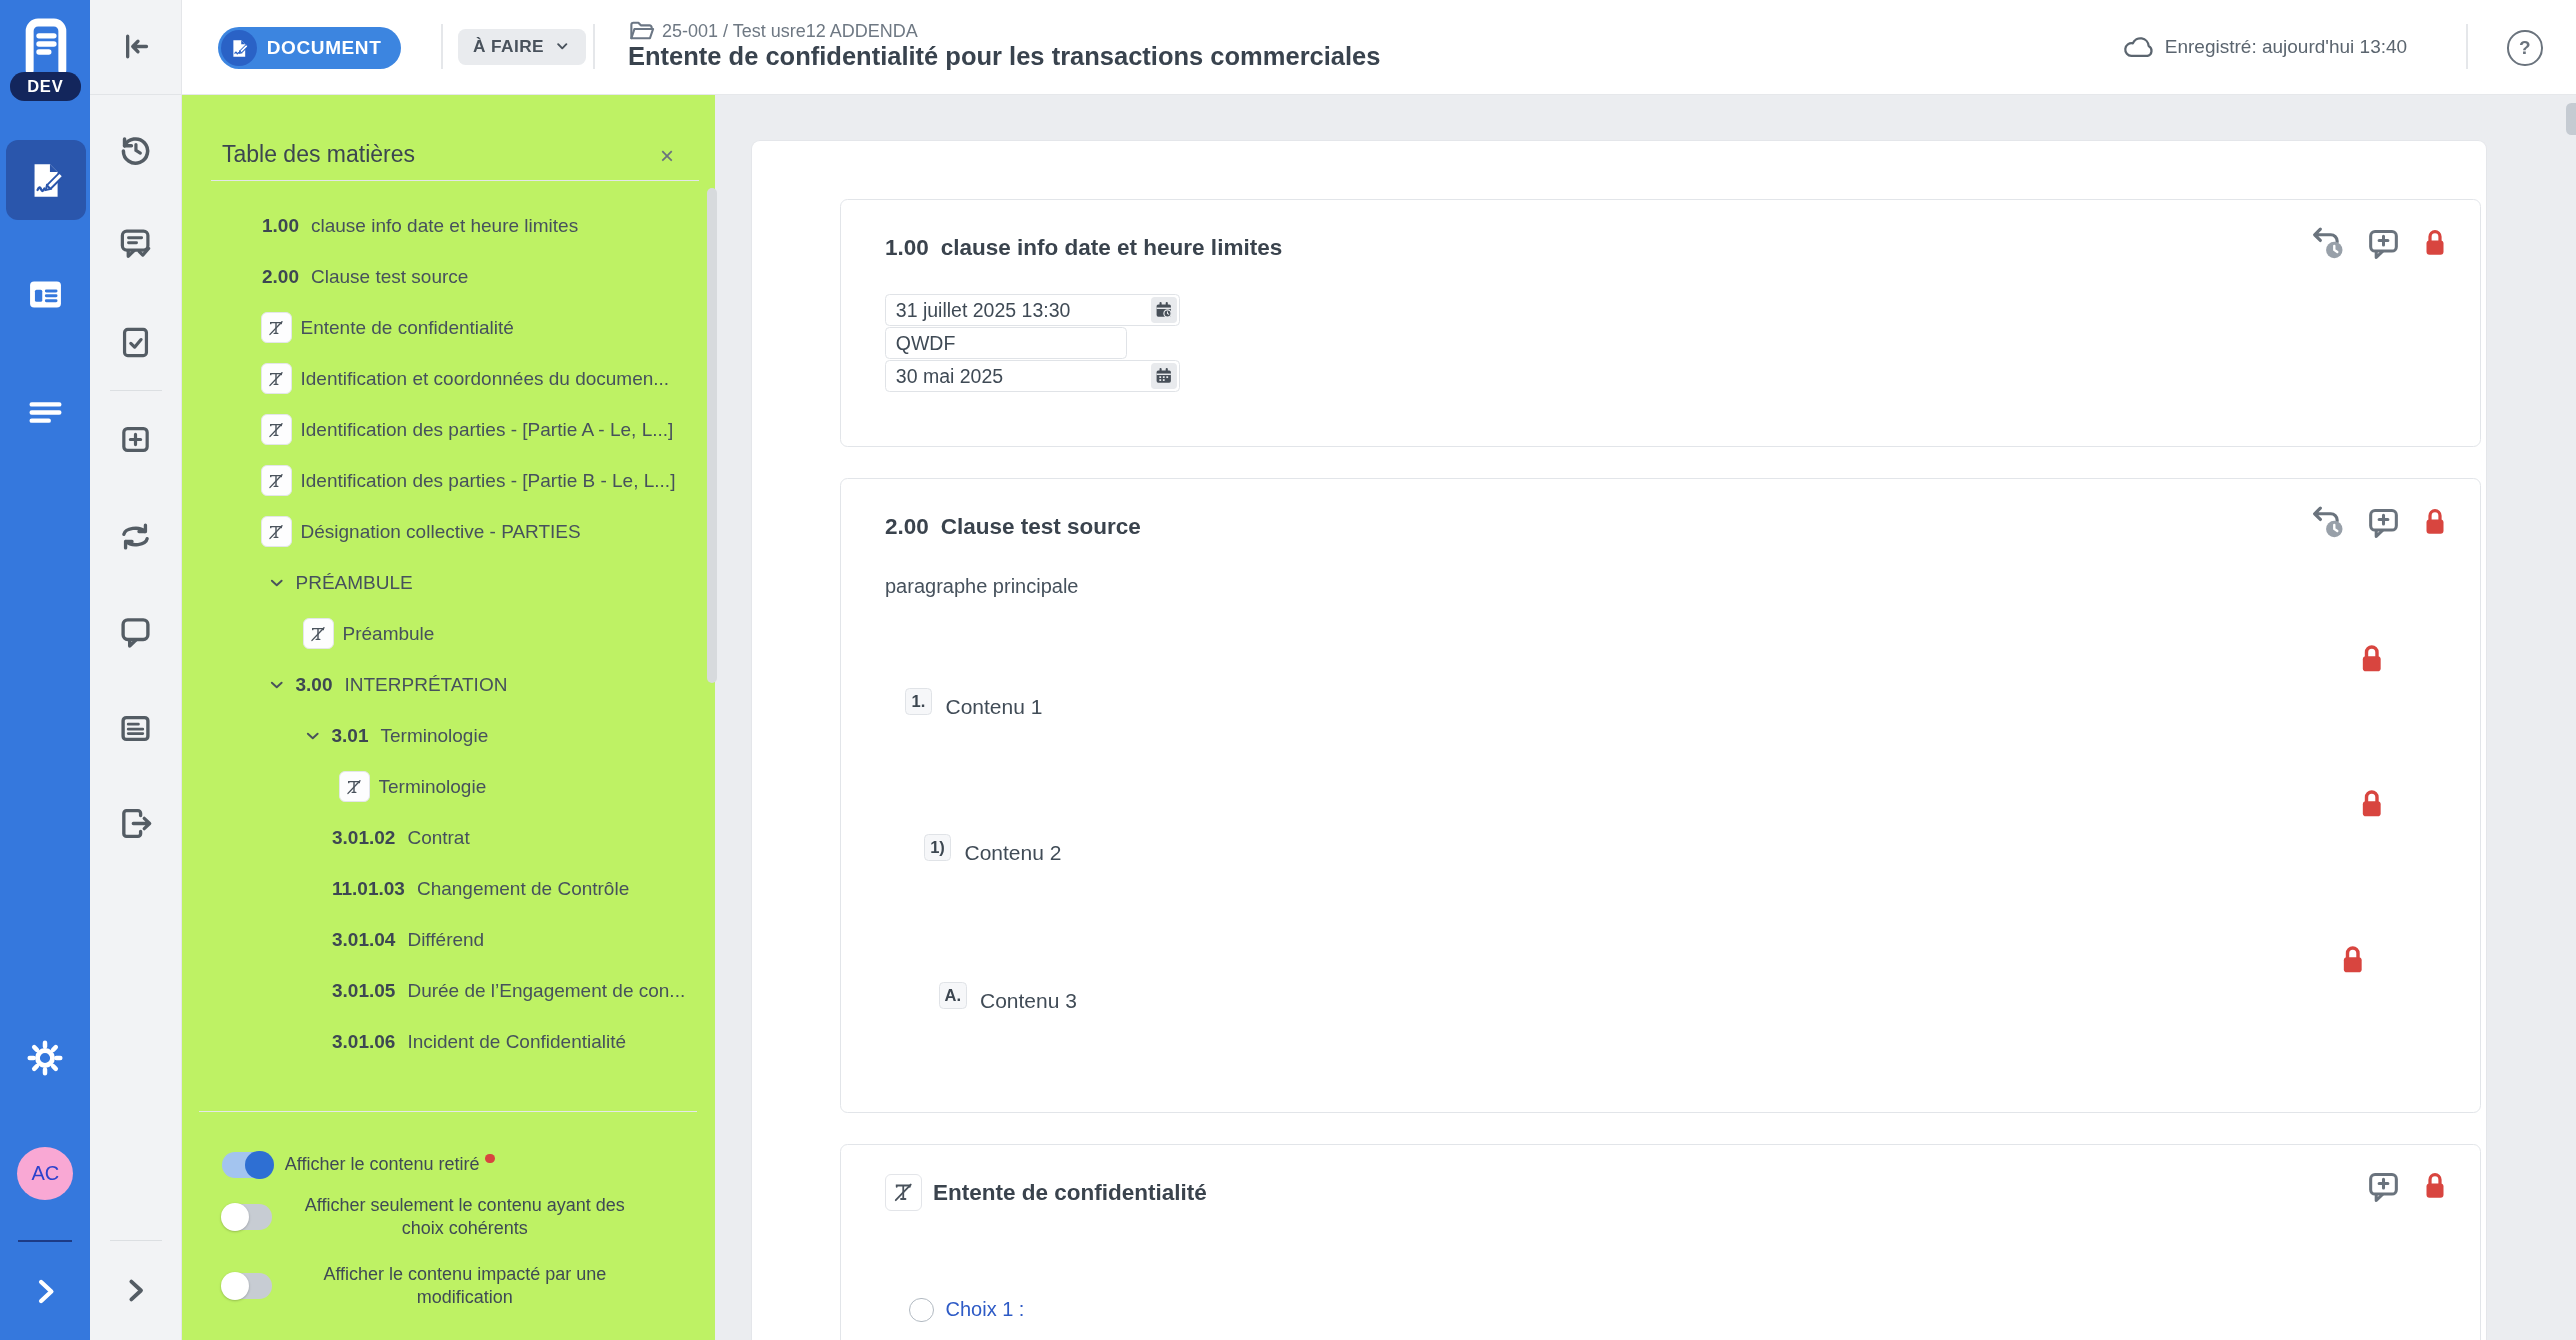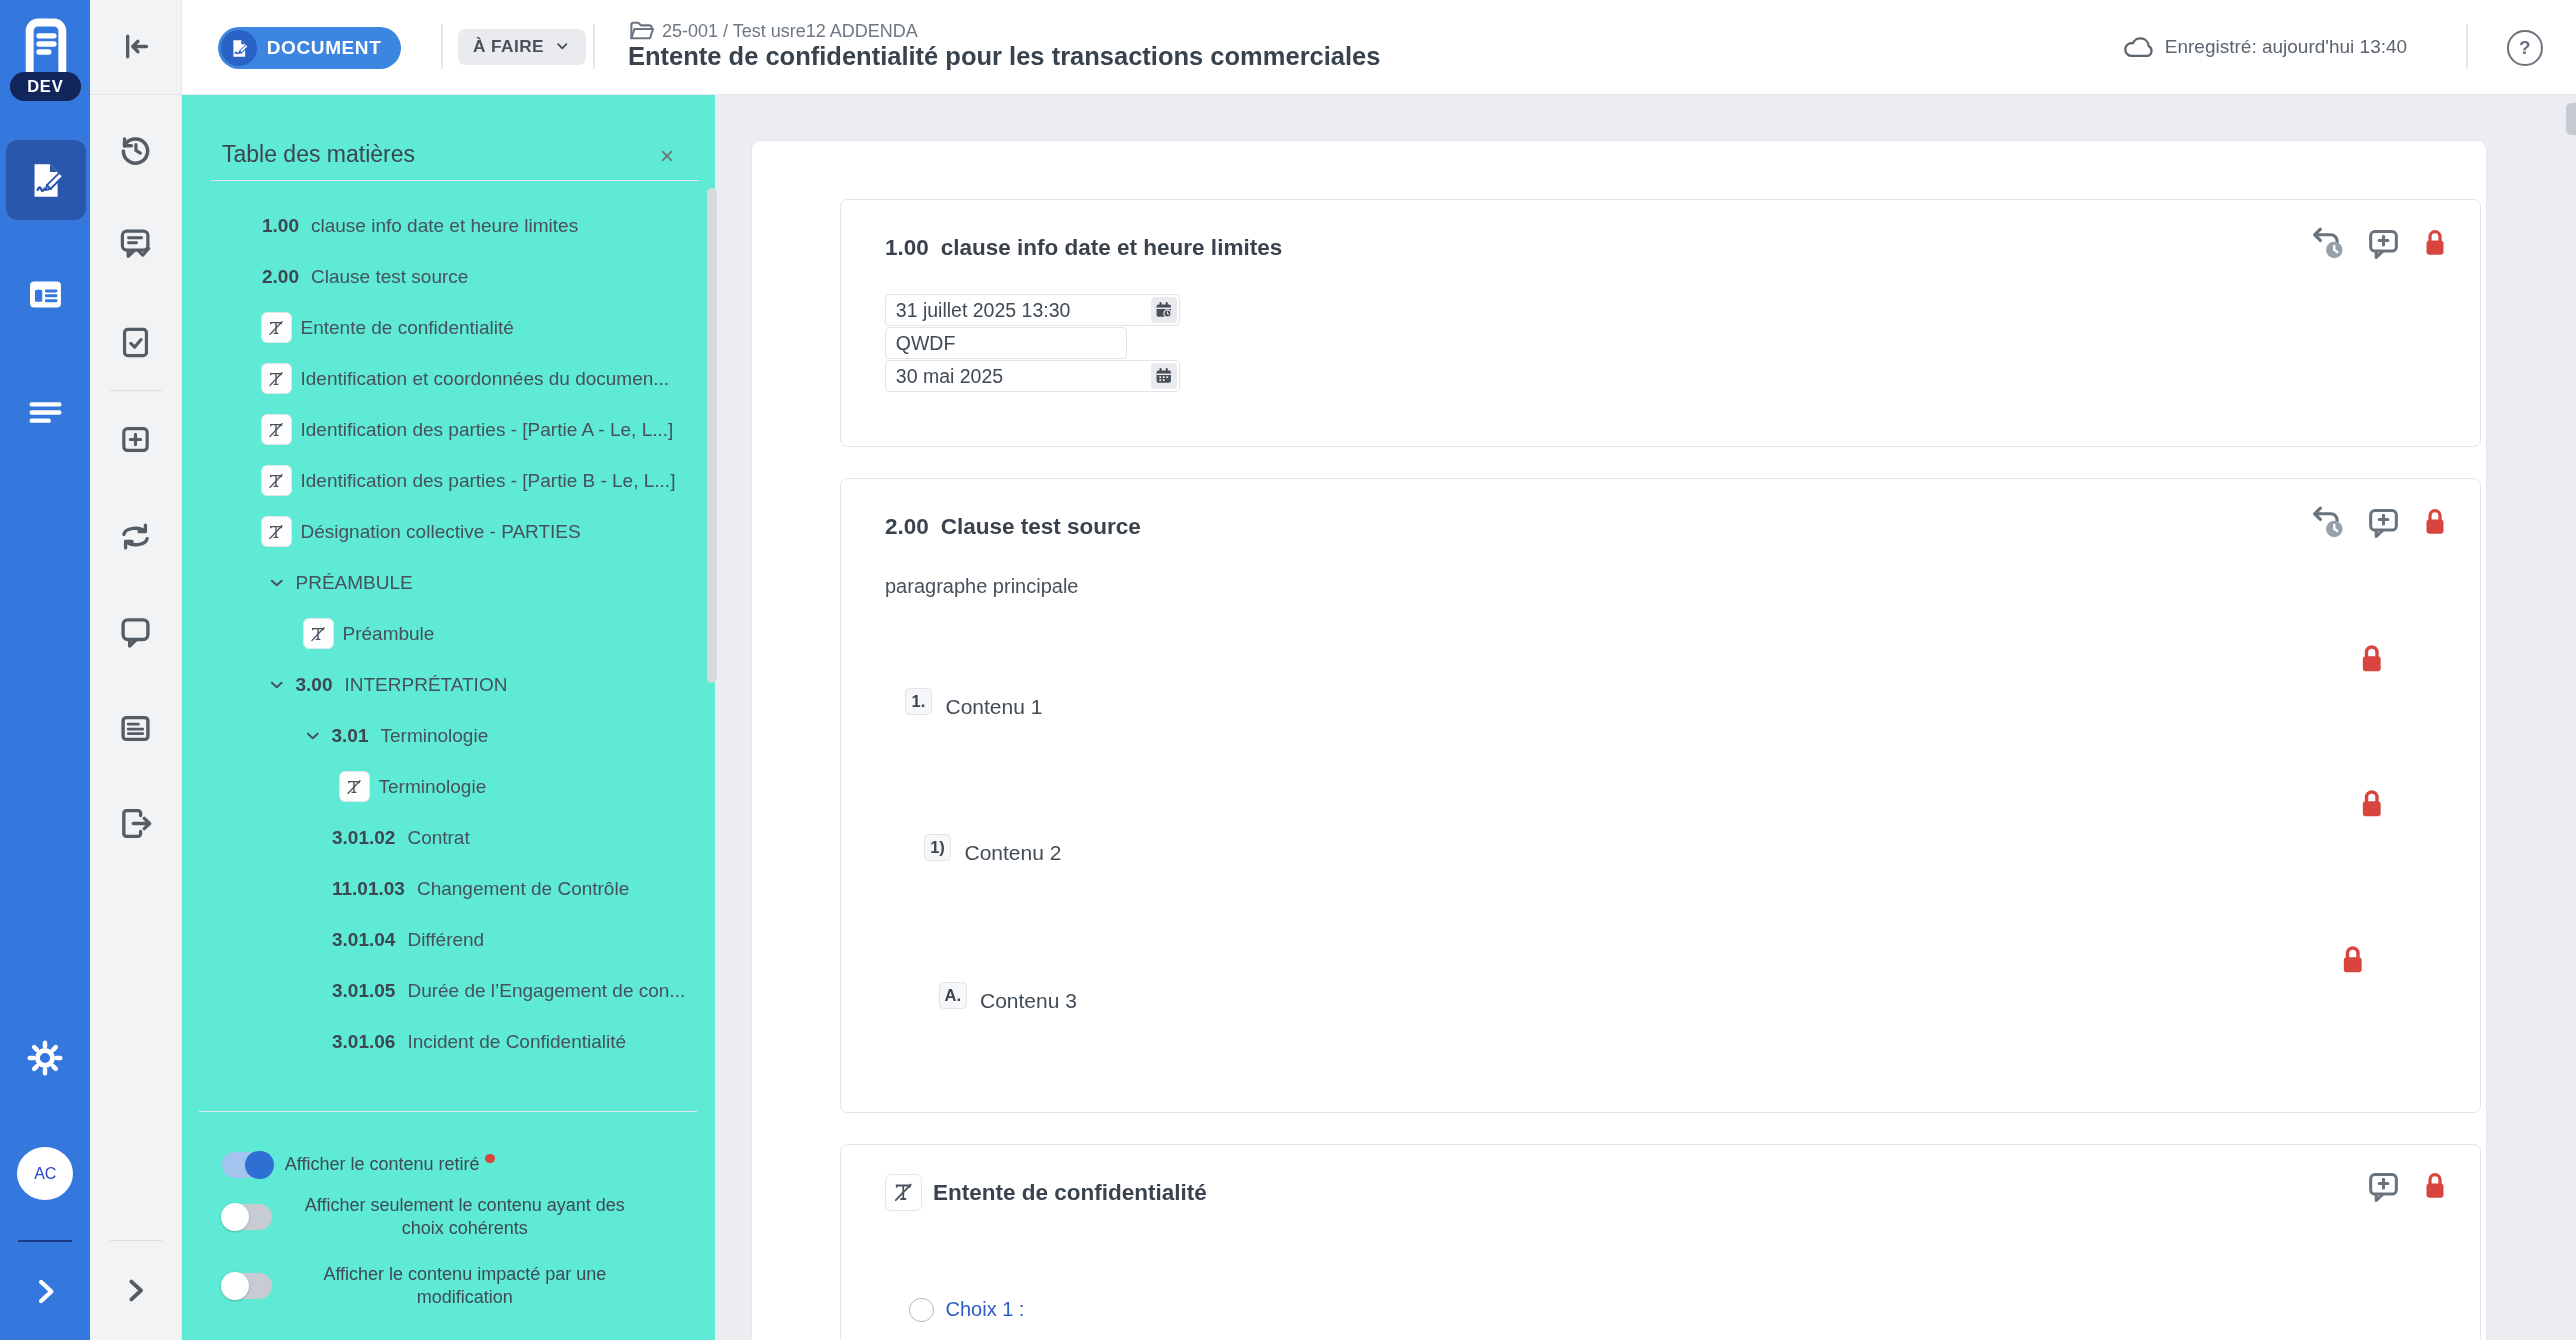--- a/index.html
+++ b/index.html
@@ -9,21 +9,21 @@
   
   .blue-nav{position:absolute;left:0;top:0;width:90px;height:100%;background:#3578dd;z-index:30;}
   .logo{position:absolute;left:18px;top:15px;}
   .dev-pill{position:absolute;left:9.8px;top:72px;width:71px;height:28.5px;border-radius:14.3px;
             background:#13265c;color:#fff;font-weight:700;font-size:16.5px;letter-spacing:0.8px;
             display:flex;align-items:center;justify-content:center;z-index:2;}
   .nav-tile{position:absolute;left:6px;top:140px;width:80px;height:80px;border-radius:12px;
             background:#2a56ac;display:flex;align-items:center;justify-content:center;}
   .nav-ico{position:absolute;left:0;width:90px;display:flex;justify-content:center;}
   .avatar{position:absolute;left:17.3px;top:1147px;width:56px;height:53px;border-radius:50%;
-          background:#ffffff;color:#2c41cc;font-size:16px;font-weight:500;
+          background:#f9a8d4;color:#2c41cc;font-size:20px;font-weight:500;
           display:flex;align-items:center;justify-content:center;}
   .bnav-div{position:absolute;left:18px;top:1240px;width:54px;height:1.5px;background:#1d3b85;}
   
   .rail{position:absolute;left:90px;top:0;width:91px;height:100%;background:#f2f3f5;
         border-right:0.8px solid #e4e6e9;z-index:25;}
   .rail-ico{position:absolute;left:0;width:91px;display:flex;justify-content:center;color:#545c64;}
   .rail-div-full{position:absolute;left:0;top:94px;width:91px;height:0.8px;background:#e2e4e7;}
   .rail-div{position:absolute;left:19.5px;width:52px;height:0.8px;background:#dcdfe2;}
   
   .header{position:absolute;left:181px;top:0;width:2395px;height:94px;background:#fff;
@@ -68,21 +68,21 @@
             transform:translateY(-6px);box-sizing:border-box;}
   .li-txt{font-size:21px;color:#414c57;}
   .lock-abs{position:absolute;}
   .st-box{position:absolute;left:44px;top:29px;width:35px;height:35px;border:0.8px solid #e3e5e9;border-radius:6px;
           background:#fff;display:flex;align-items:center;justify-content:center;}
   .choice{position:absolute;left:68px;top:149px;display:flex;align-items:center;gap:12px;height:31.5px;}
   .radio{width:22.5px;height:22.5px;border-radius:50%;border:1.5px solid #b2bac2;background:#fff;}
   .choice .lbl{font-size:20px;color:#2e5bc6;}
   .choice .txt{font-size:20px;color:#414c57;}
   
-  .toc{position:absolute;left:181px;top:94px;width:534px;bottom:0;background:#5eead4;z-index:10;}
+  .toc{position:absolute;left:181px;top:94px;width:534px;bottom:0;background:#bef264;z-index:10;}
   .toc-title{position:absolute;left:41px;top:47px;font-size:23px;font-weight:500;color:#3c4650;}
   .toc-close{position:absolute;right:41px;top:50px;font-size:24px;color:#6a737d;cursor:pointer;line-height:1;}
   .toc-hdiv{position:absolute;left:30px;right:16.5px;top:86px;height:0.8px;background:#e3e6e9;}
   .toc-list{position:absolute;left:0;right:19.5px;top:106px;}
   .trow{height:51px;display:flex;align-items:center;cursor:pointer;}
   .tnum{font-weight:700;color:#3d4752;font-size:19px;margin-right:12px;white-space:nowrap;}
   .tlab{color:#46515c;font-size:19px;white-space:nowrap;overflow:hidden;}
   .ticon{width:28.5px;height:28.5px;border:0.8px solid #e3e6e9;border-radius:6px;background:#fdfdfe;
          display:flex;align-items:center;justify-content:center;margin-right:9px;flex:none;}
   .tchev{margin-right:9px;display:flex;flex:none;}

